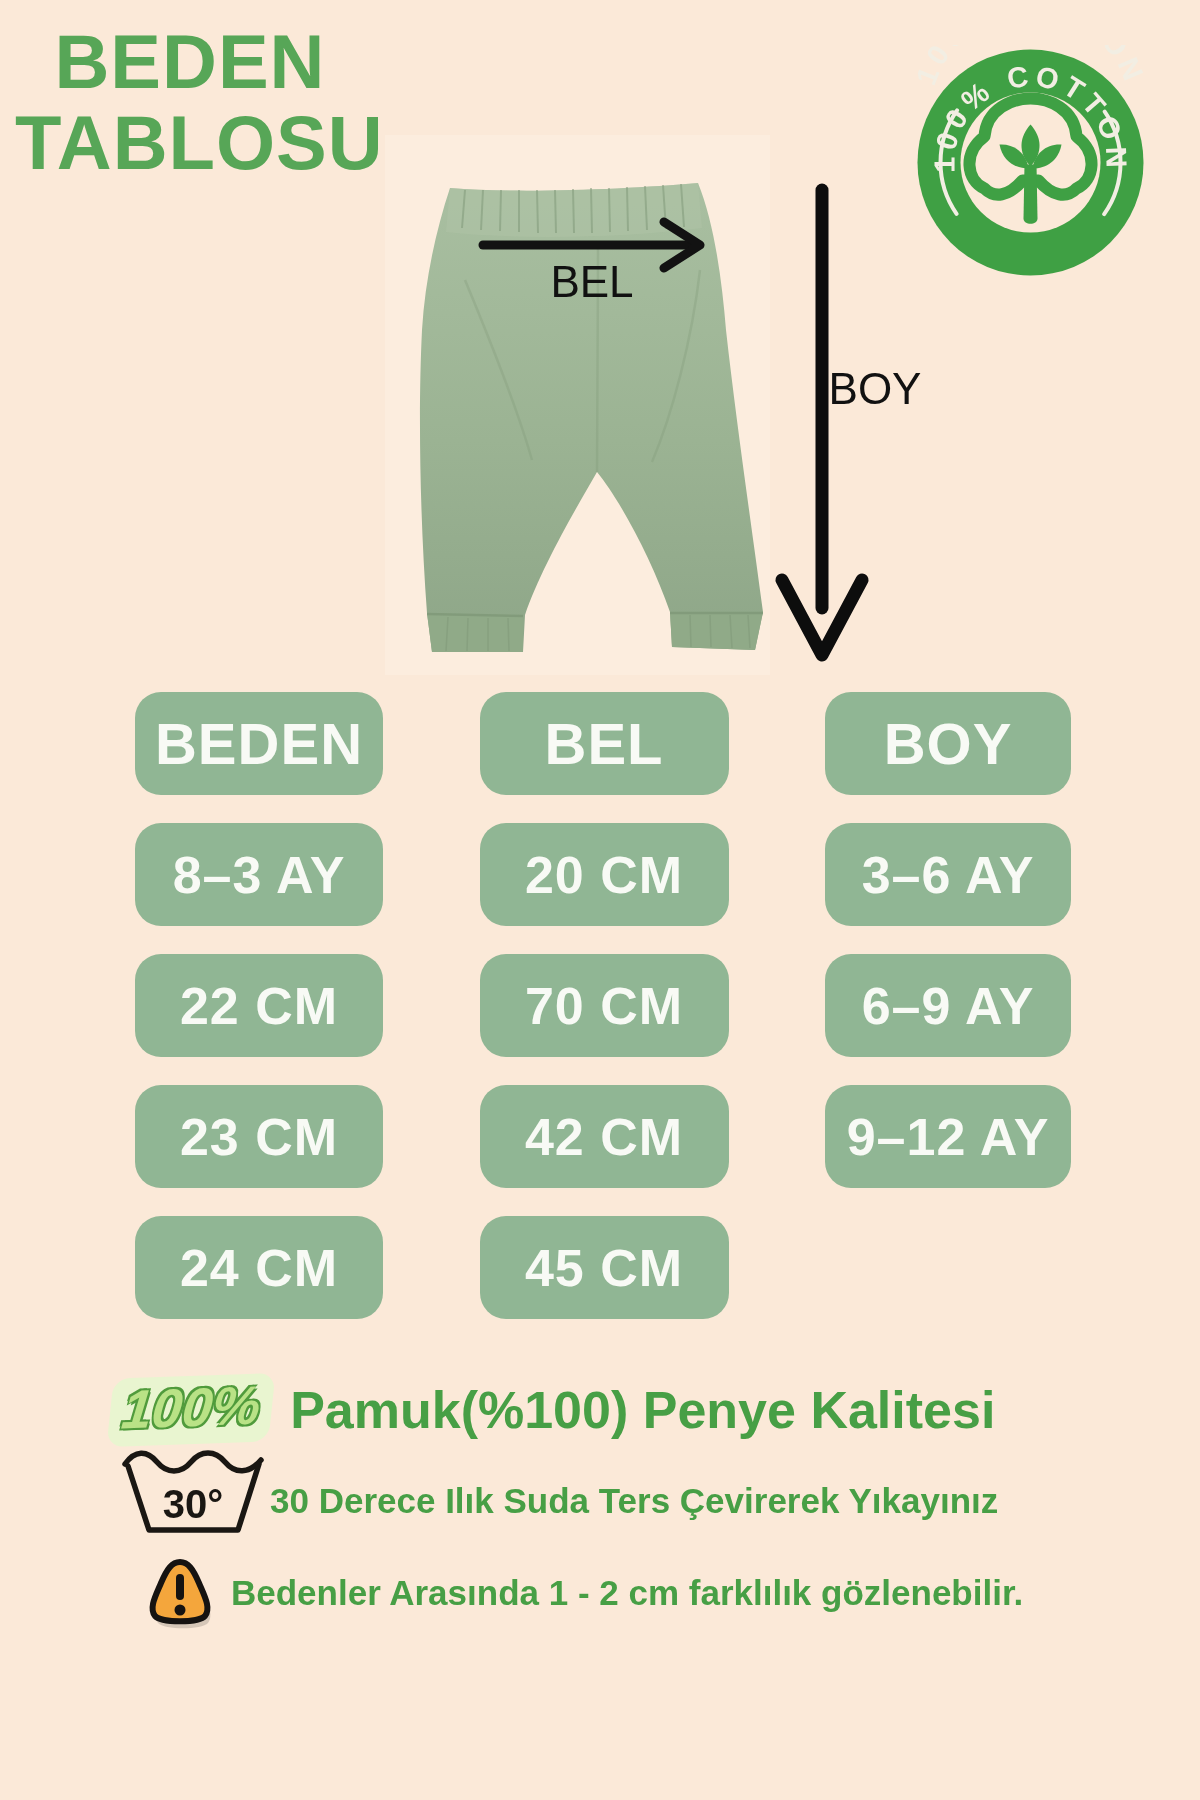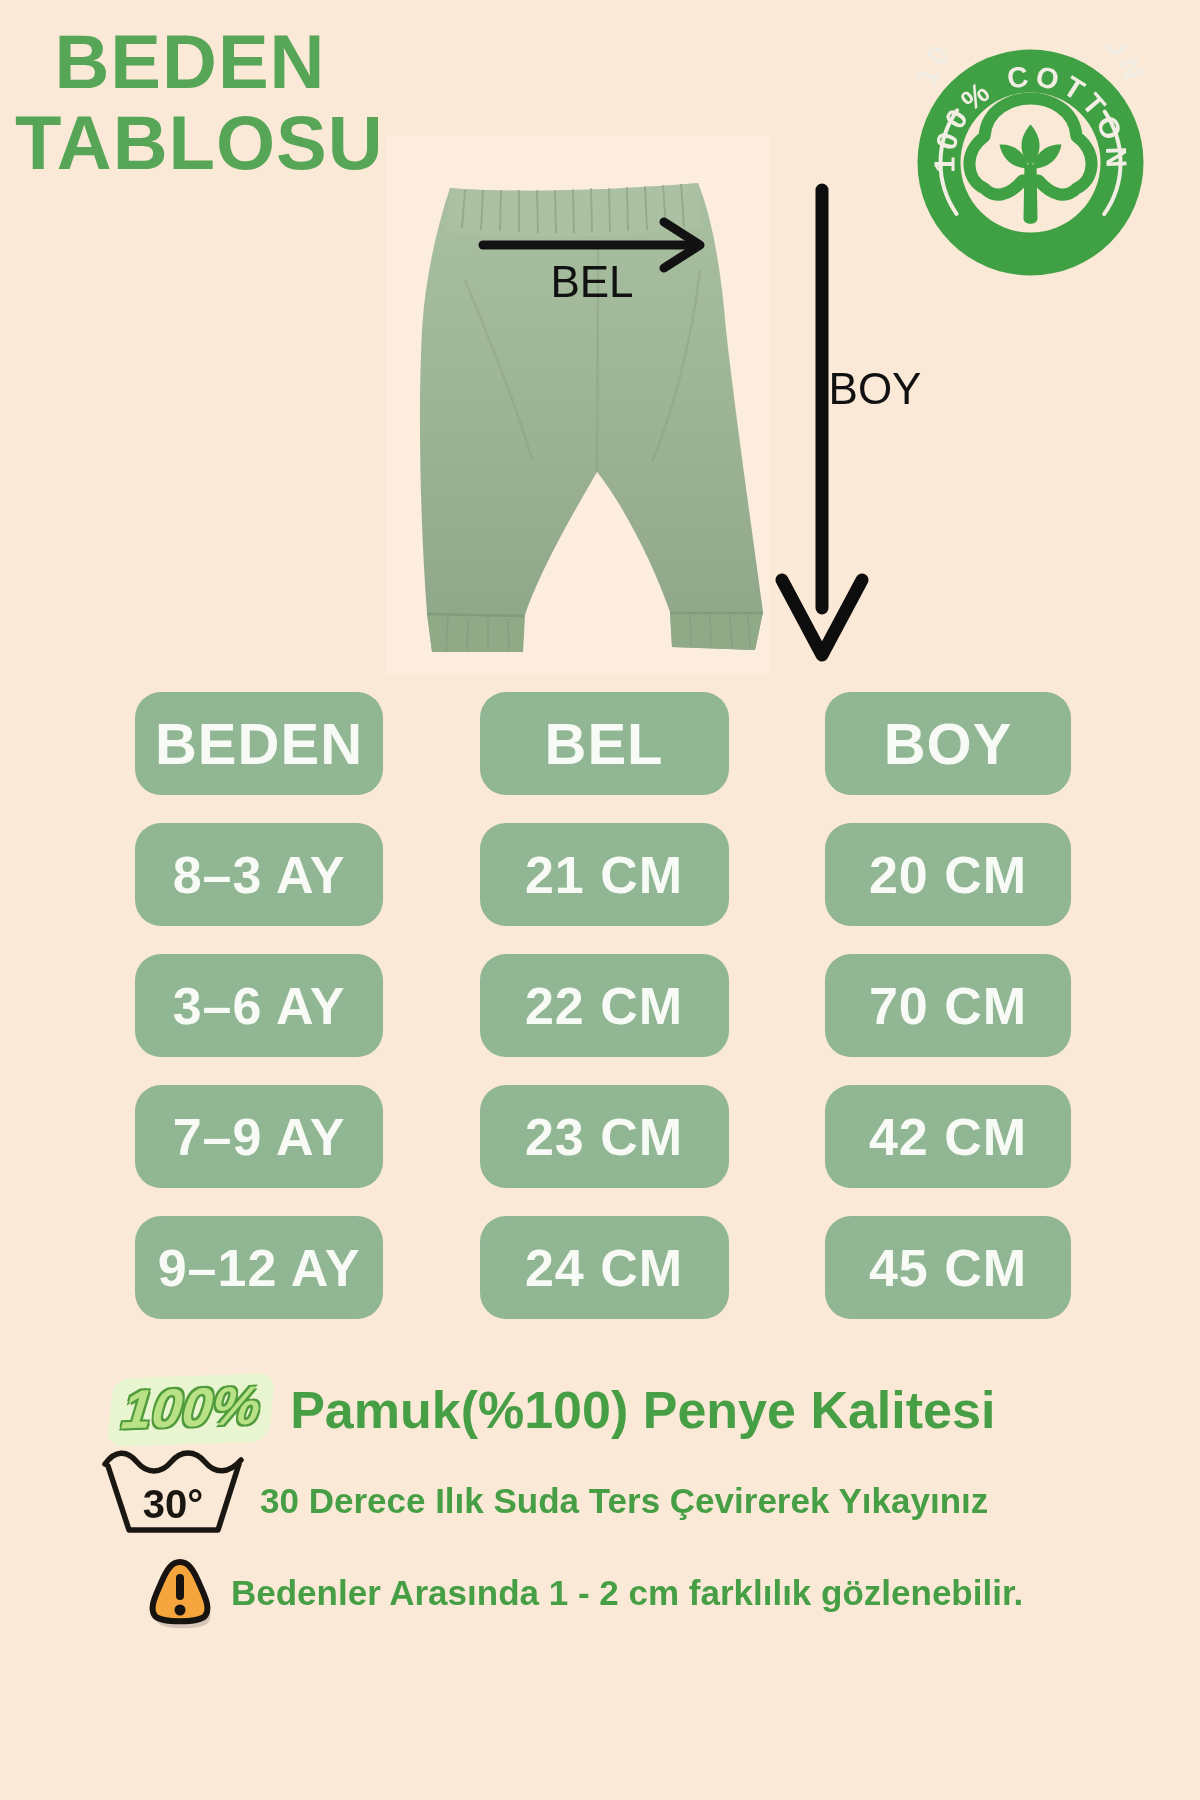--- a/index.html
+++ b/index.html
@@ -34,21 +34,21 @@
   
   .foot-line{position:absolute;display:flex;align-items:center;color:#479f45;font-weight:bold;}
   .quality-line{left:110px;top:1376px;gap:18px;}
   .quality-text{font-size:52px;}
   .sticker100{
     display:inline-block;font-size:54px;font-style:italic;font-weight:bold;
     color:#b9e286;background:#e9f5d0;border-radius:16px;padding:0 12px 6px 12px;
     transform:rotate(-2deg) skewX(-8deg);
     text-shadow:-2px -2px 0 #509b3c,2px -2px 0 #509b3c,-2px 2px 0 #509b3c,2px 2px 0 #509b3c;
   }
-  .wash-line{left:101px;top:1448px;gap:14px;}
+  .wash-line{left:121px;top:1448px;gap:4px;}
   .wash-text{font-size:35px;margin-top:16px;}
   .warn-line{left:141px;top:1556px;gap:12px;align-items:center;}
   .warn-text{font-size:35px;}
   svg text.diagram-label{font-family:"Liberation Sans",sans-serif;}
 </style>
 </head>
 <body>
 
 <div class="title">
   <div>BEDEN</div>
@@ -160,28 +160,27 @@
     <path d="M -6,2 L 6,2 L 7,56 C 7,63 -7,63 -7,56 Z" fill="#3fa044"></path>
   </g>
 </svg>
 
 <div class="size-table">
   <div class="pill head">BEDEN</div>
   <div class="pill head">BEL</div>
   <div class="pill head">BOY</div>
 
   <div class="pill val">8–3 AY</div>
-  <div class="pill val">21 CM</div>
   <div class="pill val">20 CM</div>
 
   <div class="pill val">3–6 AY</div>
   <div class="pill val">22 CM</div>
   <div class="pill val">70 CM</div>
 
-  <div class="pill val">7–9 AY</div>
+  <div class="pill val">6–9 AY</div>
   <div class="pill val">23 CM</div>
   <div class="pill val">42 CM</div>
 
   <div class="pill val">9–12 AY</div>
   <div class="pill val">24 CM</div>
   <div class="pill val">45 CM</div>
 </div>
 
 <div class="foot-line quality-line">
   <span class="sticker100">100%</span>

